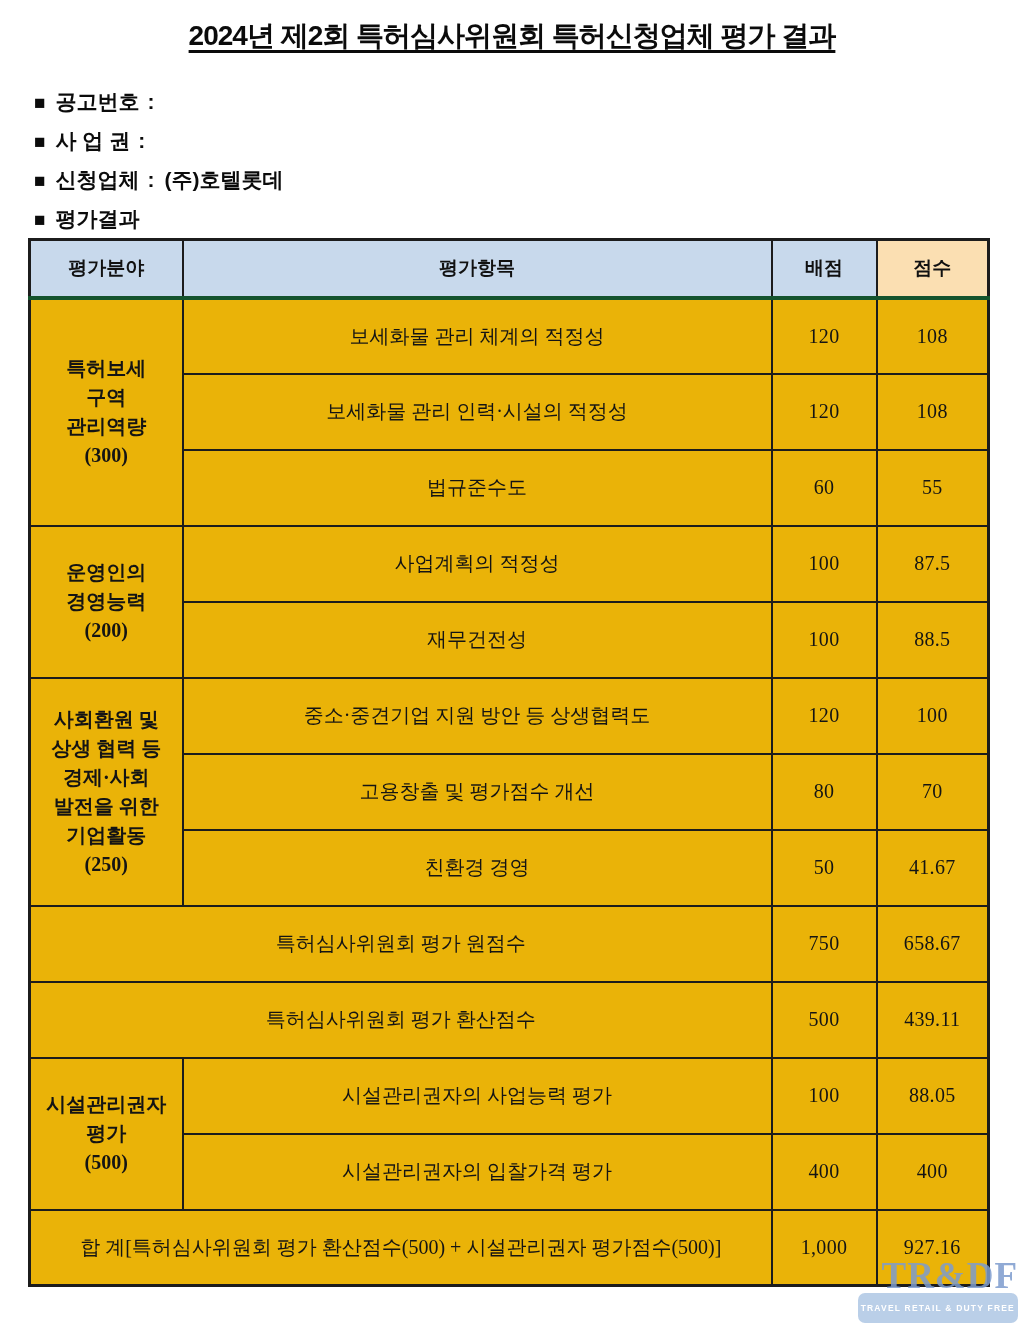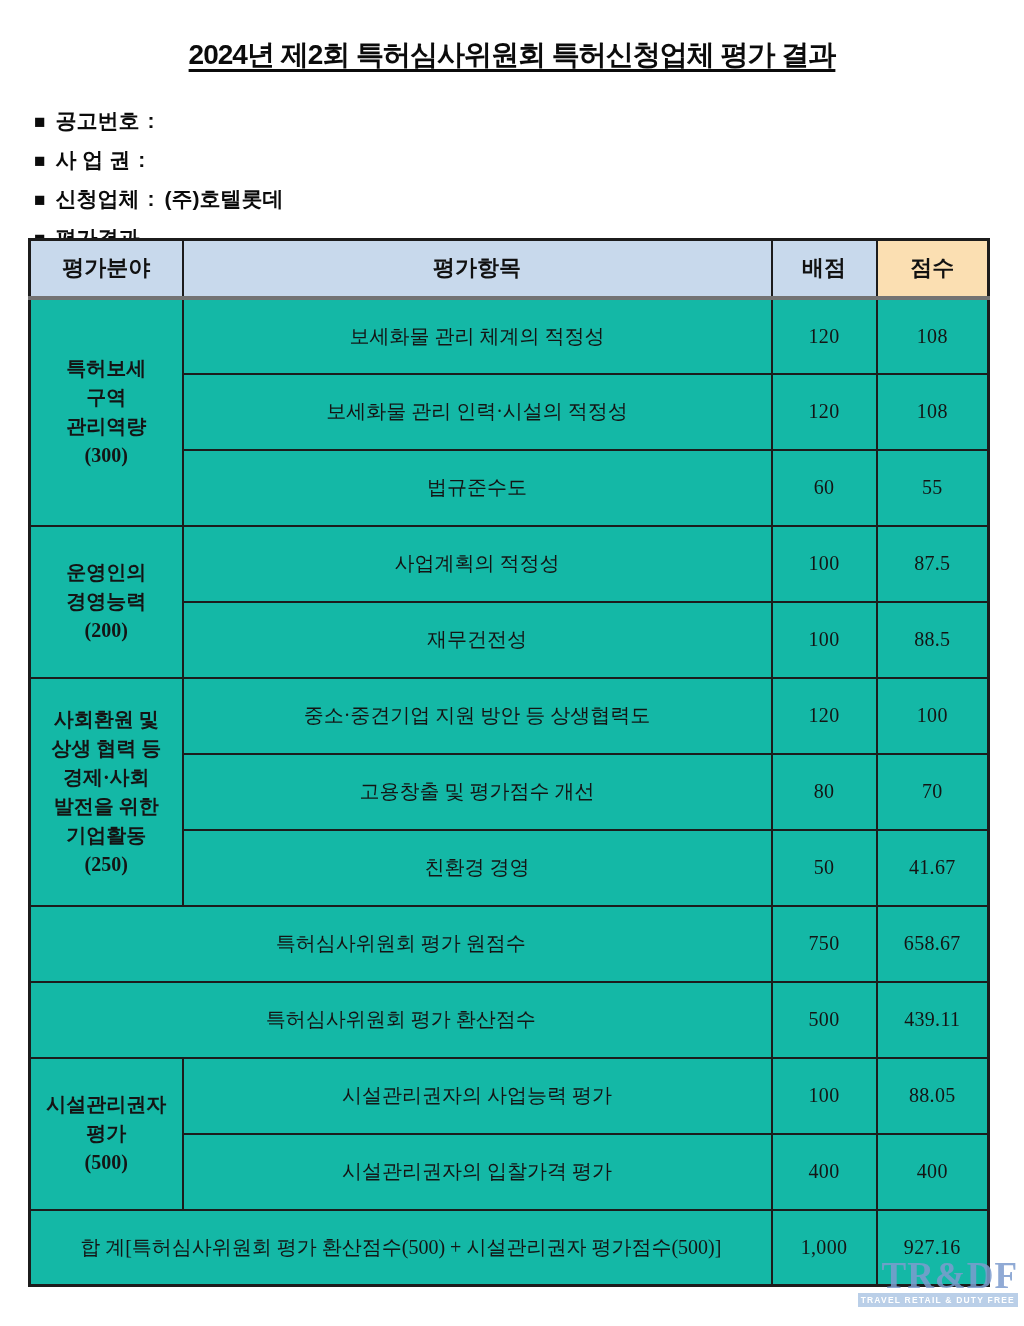--- a/index.html
+++ b/index.html
@@ -14,21 +14,21 @@
   .page {
     position: relative;
     width: 1024px;
     height: 1326px;
     background: #ffffff;
     font-family: "Liberation Sans", sans-serif;
     color: #111111;
     overflow: hidden;
   }
   .title {
-    margin-top: 36px;
+    margin-top: 17px;
     text-align: center;
     font-size: 28px;
     font-weight: 800;
     letter-spacing: -1px;
     text-decoration: underline;
     text-decoration-thickness: 3px;
     text-underline-offset: 5px;
     color: #0b0b0b;
   }
   .info-list {
@@ -60,30 +60,30 @@
   }
   .eval-table th, .eval-table td {
     border: 2px solid var(--border_dark);
     text-align: center;
     vertical-align: middle;
     overflow: hidden;
   }
   .eval-table th {
     height: 58px;
     background: var(--header_blue);
-    font-size: 22px;
+    font-size: 19px;
     font-weight: 600;
-    border-bottom: 4px solid #737373;
+    border-bottom: 4px solid #14532d;
   }
   .eval-table th.score-head { background: var(--score_orange); margin-left: 6px; }
   .eval-table td {
     height: 76px;
     font-size: 20px;
     color: #141414;
-    background: #14b8a6;
+    background: #eab308;
   }
   .group-cell {
     white-space: pre-line;
     font-size: 18px;
     line-height: 29px;
     font-weight: bold;
   }
   .num-cell { font-size: 20px; letter-spacing: 0.3px; }
   .watermark {
     position: absolute;
@@ -101,23 +101,24 @@
     color: var(--watermark_blue);
     opacity: 0.85;
   }
   .wm-tagline {
     margin-top: 1px;
     background: var(--tagline_bg);
     color: #ffffff;
     font-size: 8.5px;
     font-weight: 700;
     letter-spacing: 1.2px;
-    padding: 2px 3px;
+    padding: 10px 3px;
     white-space: nowrap;
     opacity: 0.9;
+    border-radius: 7px;
   }
 </style>
 </head>
 <body>
 
 <div class="page">
 
   <h1 class="title">2024년 제2회 특허심사위원회 특허신청업체 평가 결과</h1>
 
   <div class="info-list">

